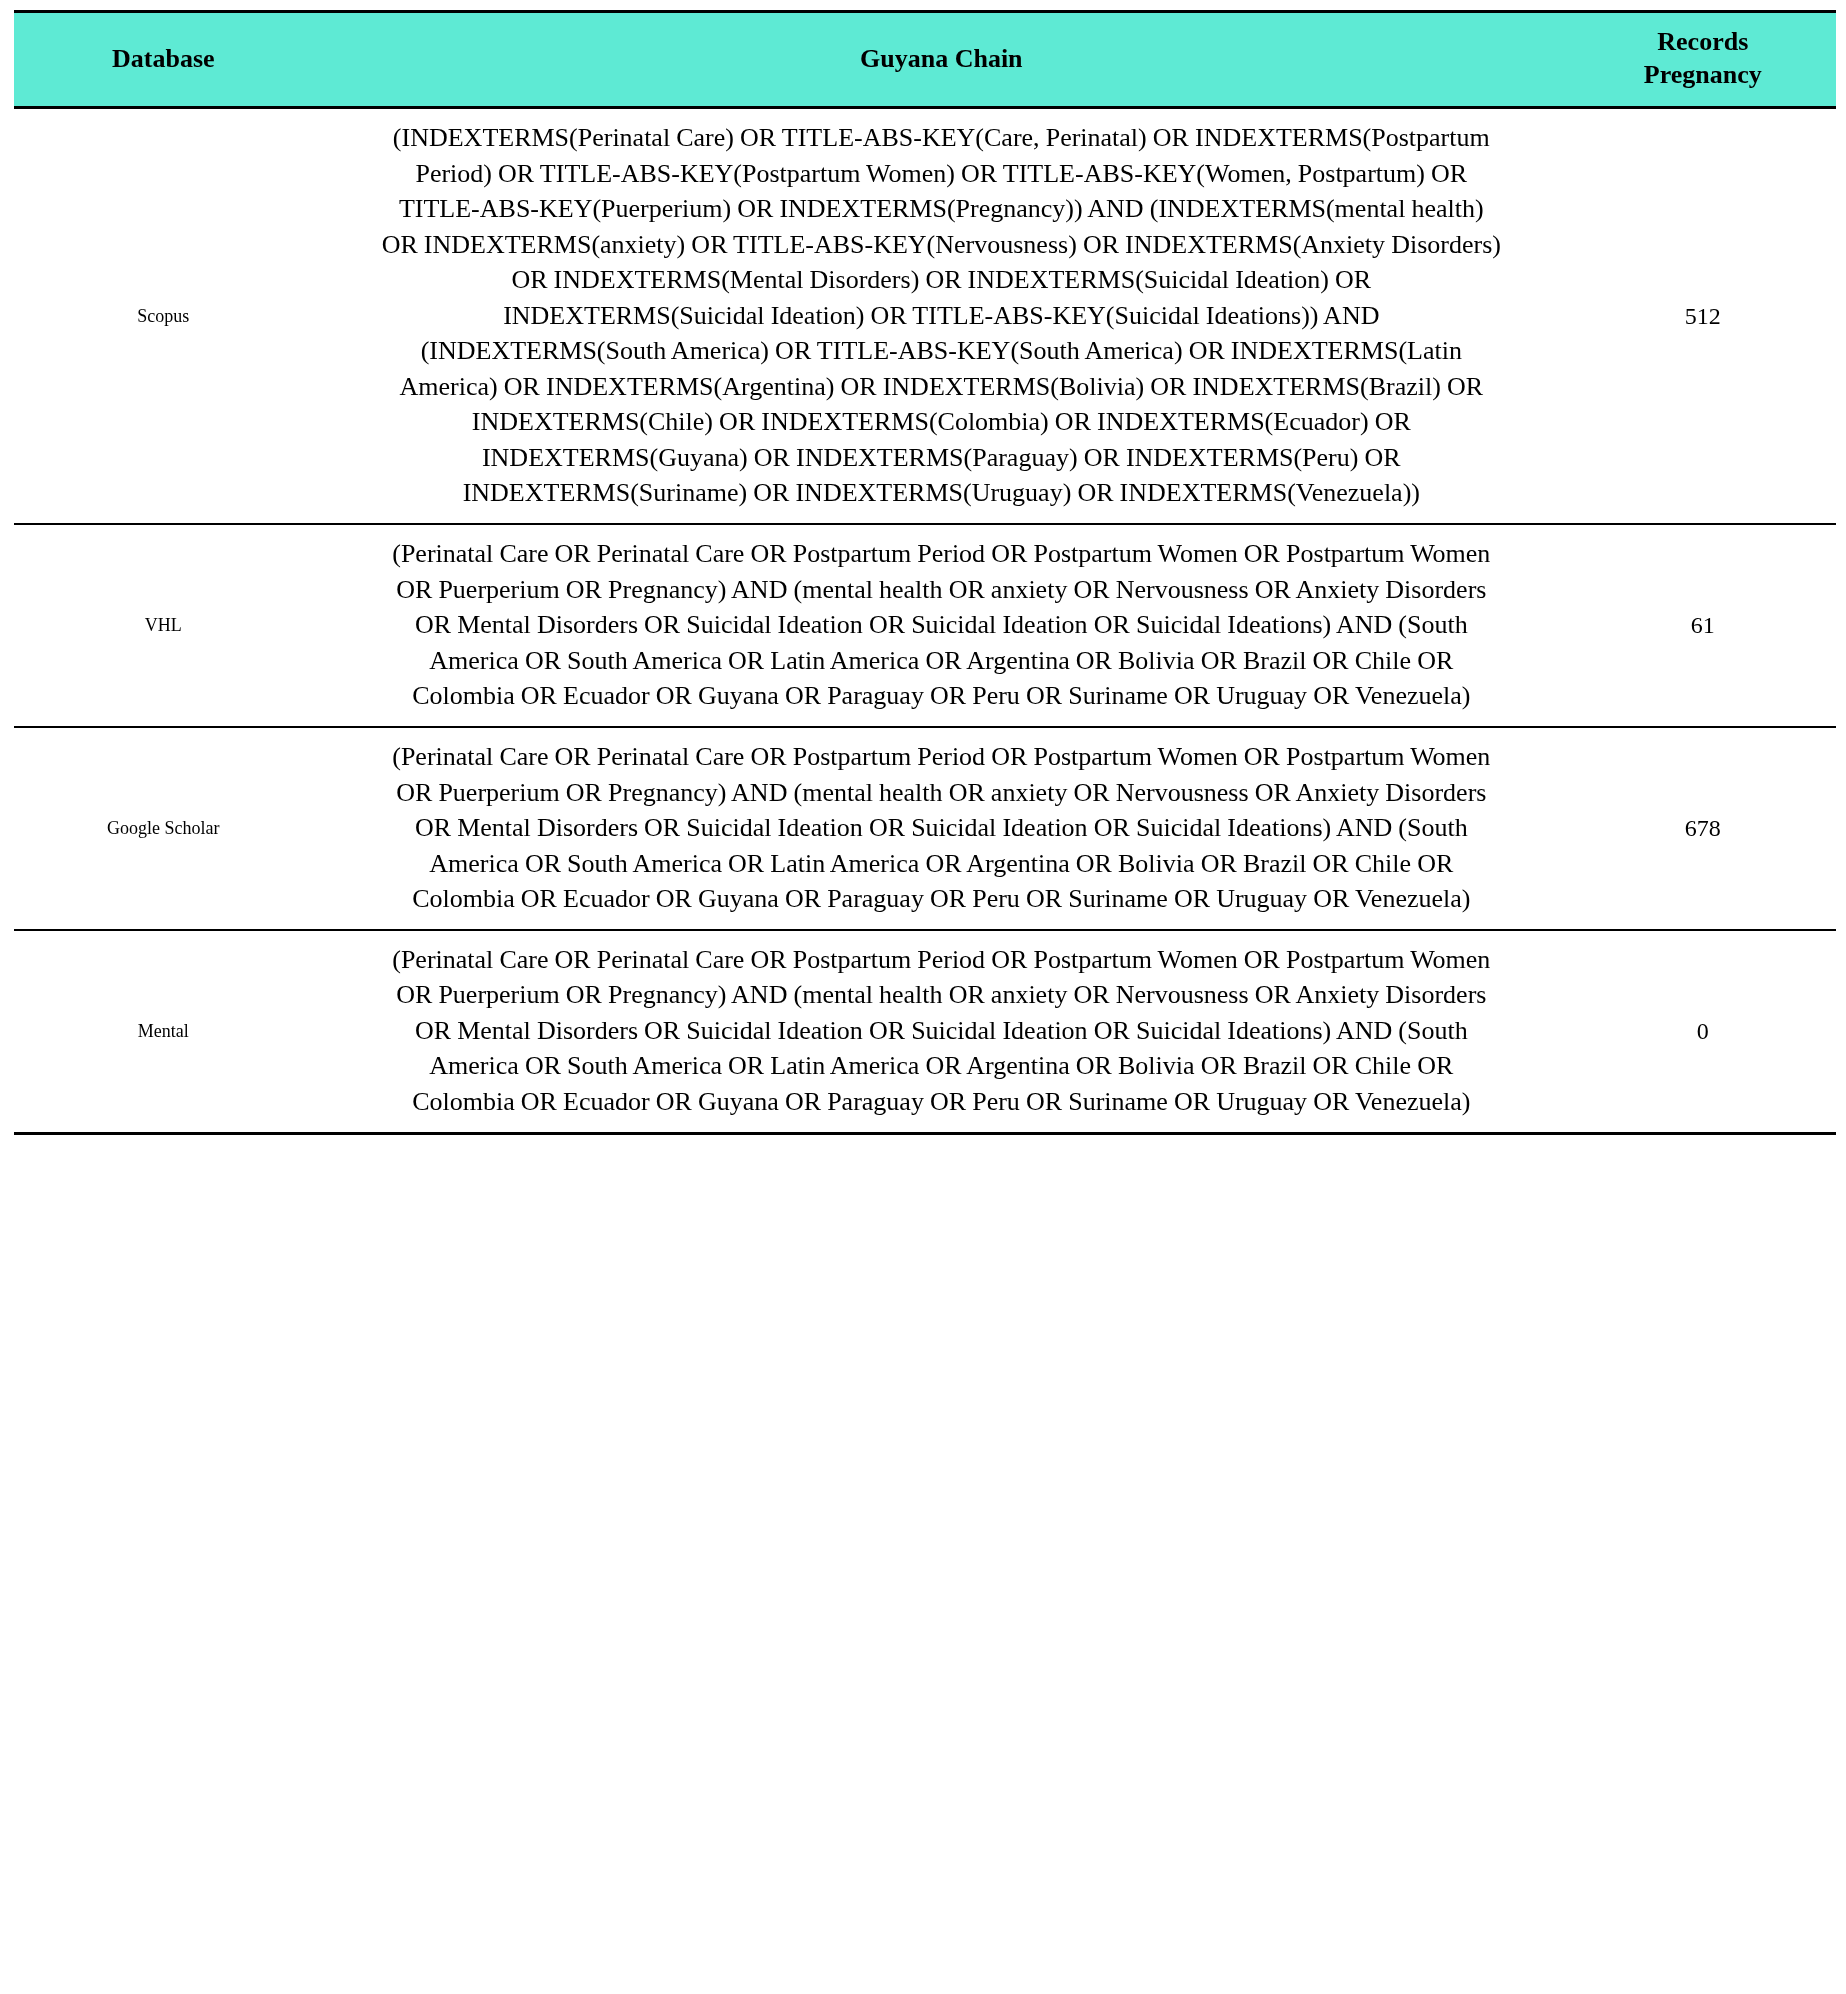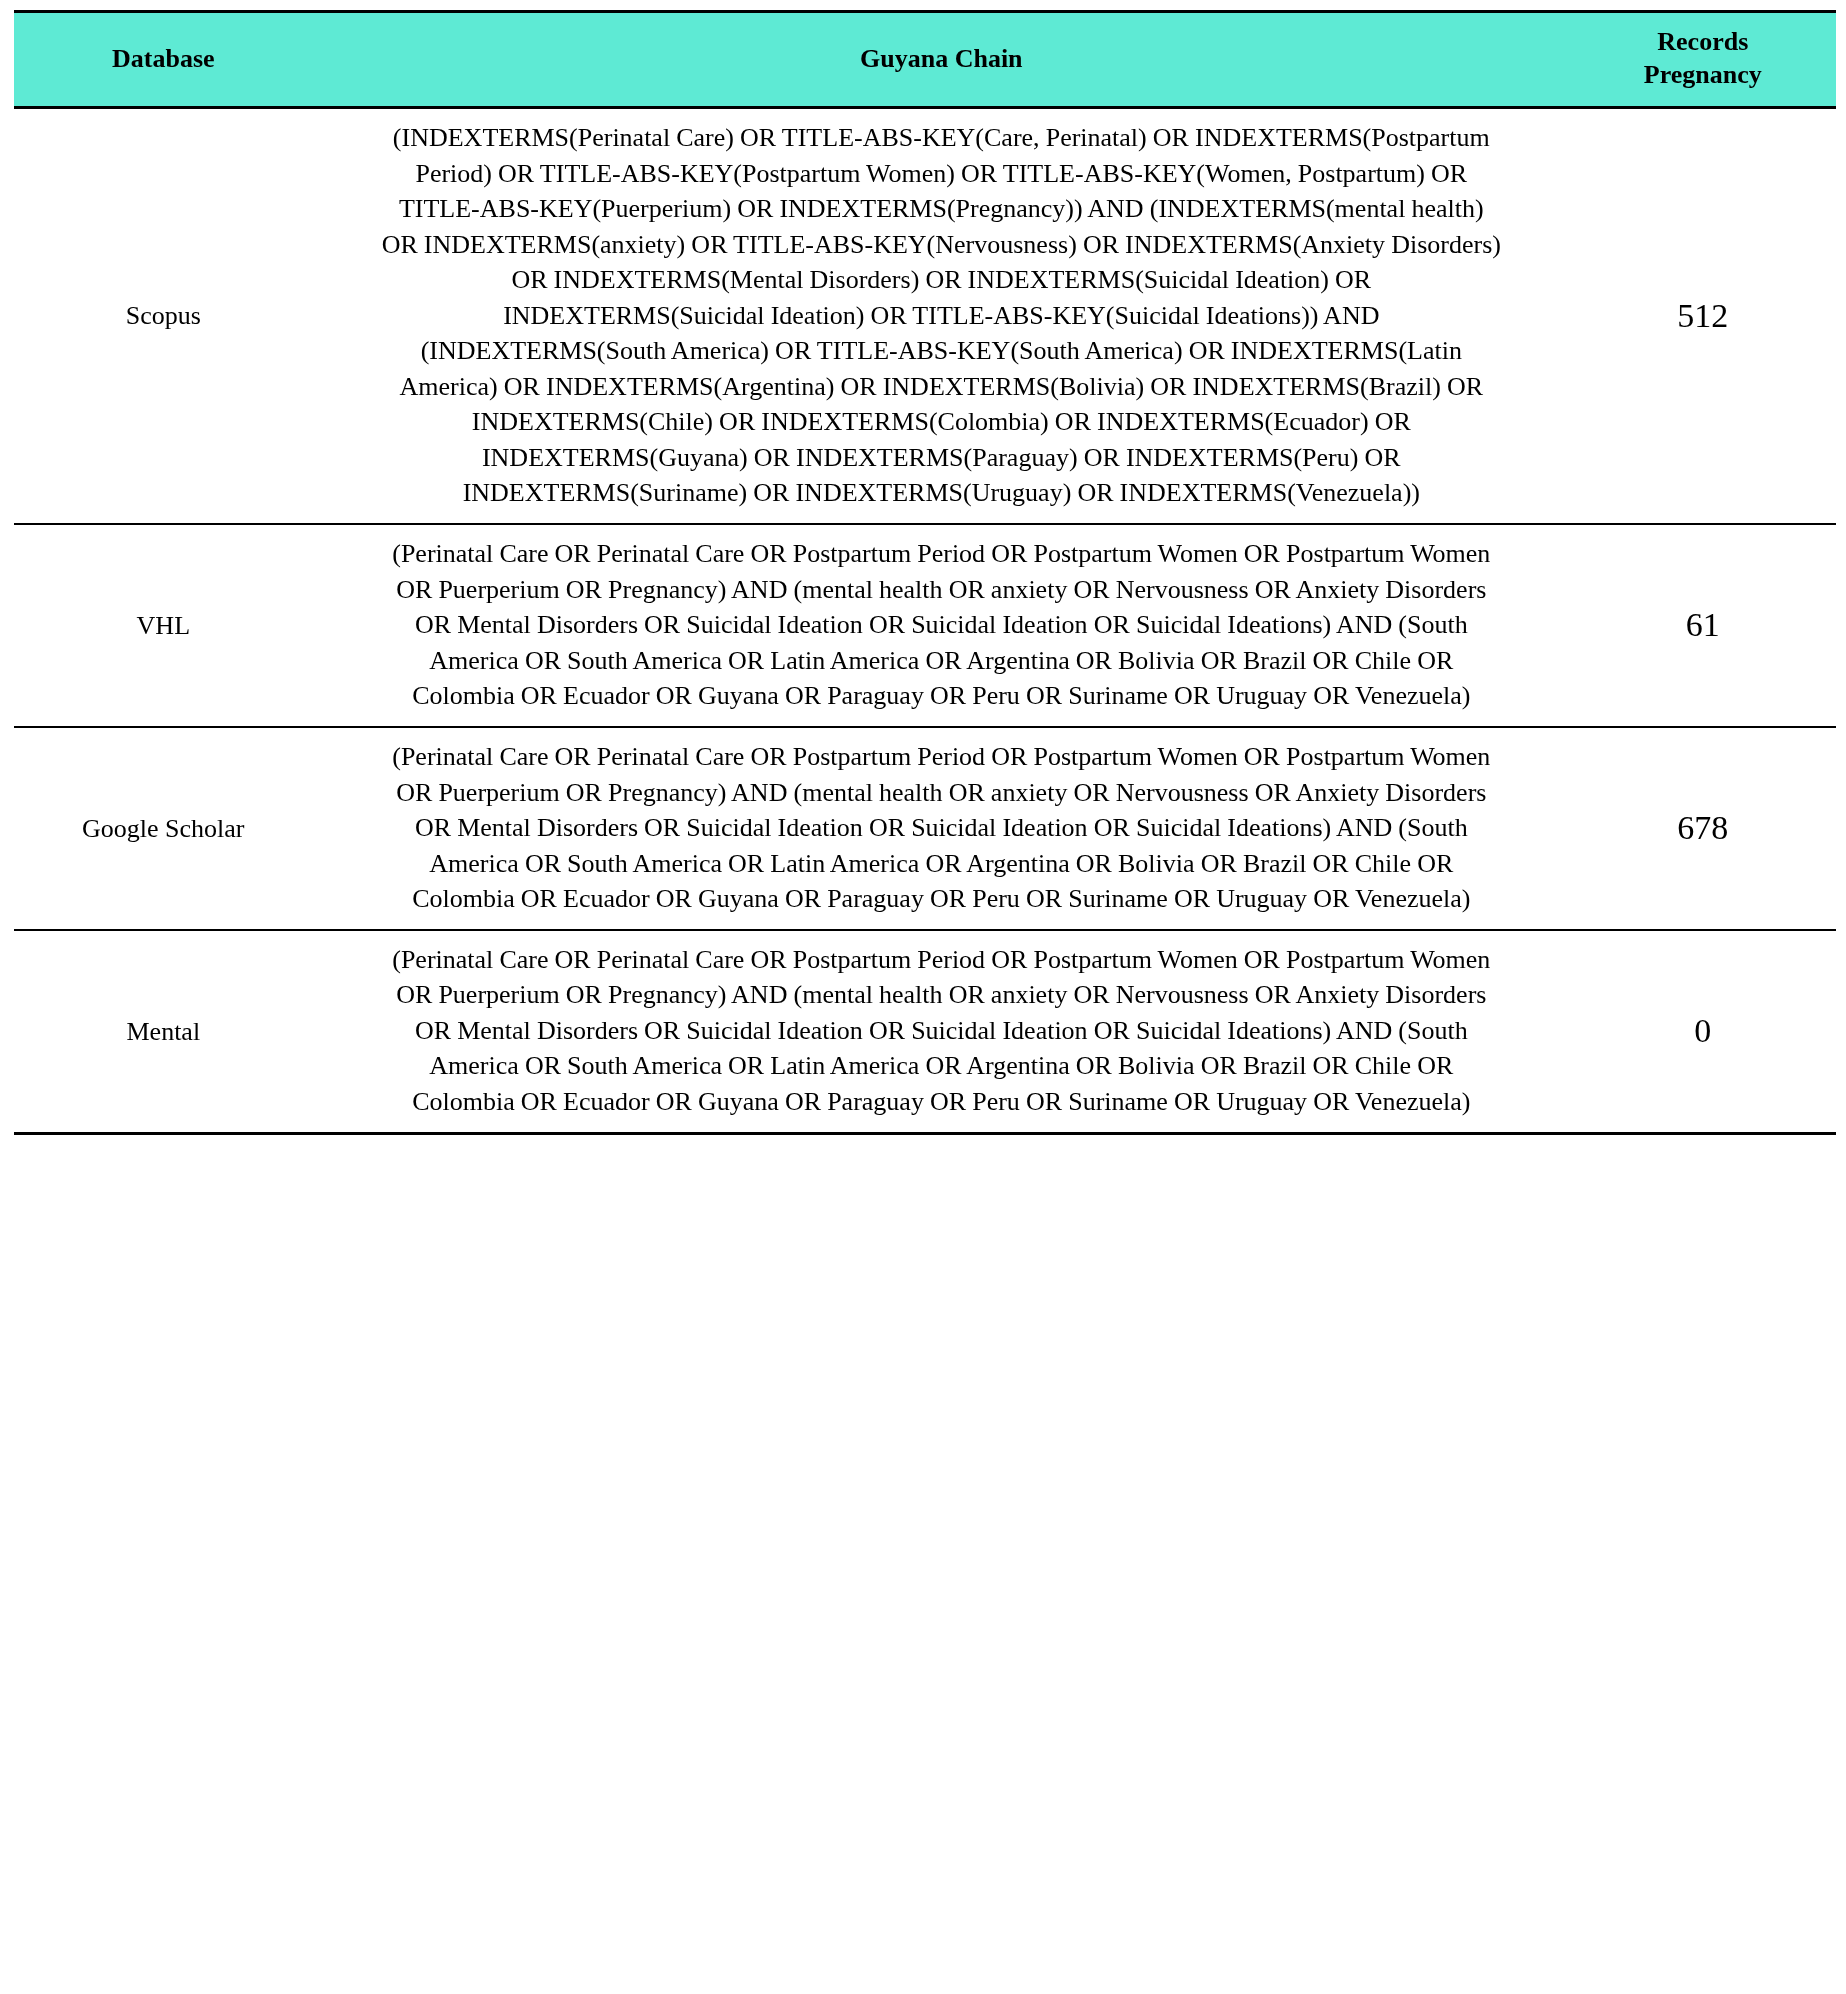--- a/index.html
+++ b/index.html
@@ -58,26 +58,26 @@
     font-weight: normal;
     font-size: 26px;
     line-height: 1.365;
     color: #000000;
   }
   tbody tr:last-child td {
     border-bottom: 3.3px solid #000000;
   }
 
   td.cell-database {
-    font-size: 26px;
+    font-size: 18px;
     padding: 0 2.5px;
     white-space: nowrap;
   }
   td.cell-records {
-    font-size: 34px;
+    font-size: 24px;
     padding: 0 2.5px;
     white-space: nowrap;
   }
   td.cell-chain {
     padding: 11px 0 12.5px 0;
   }
   td.cell-chain .chain-text {
     display: block;
     width: 1118px;
     margin: 0 auto;

